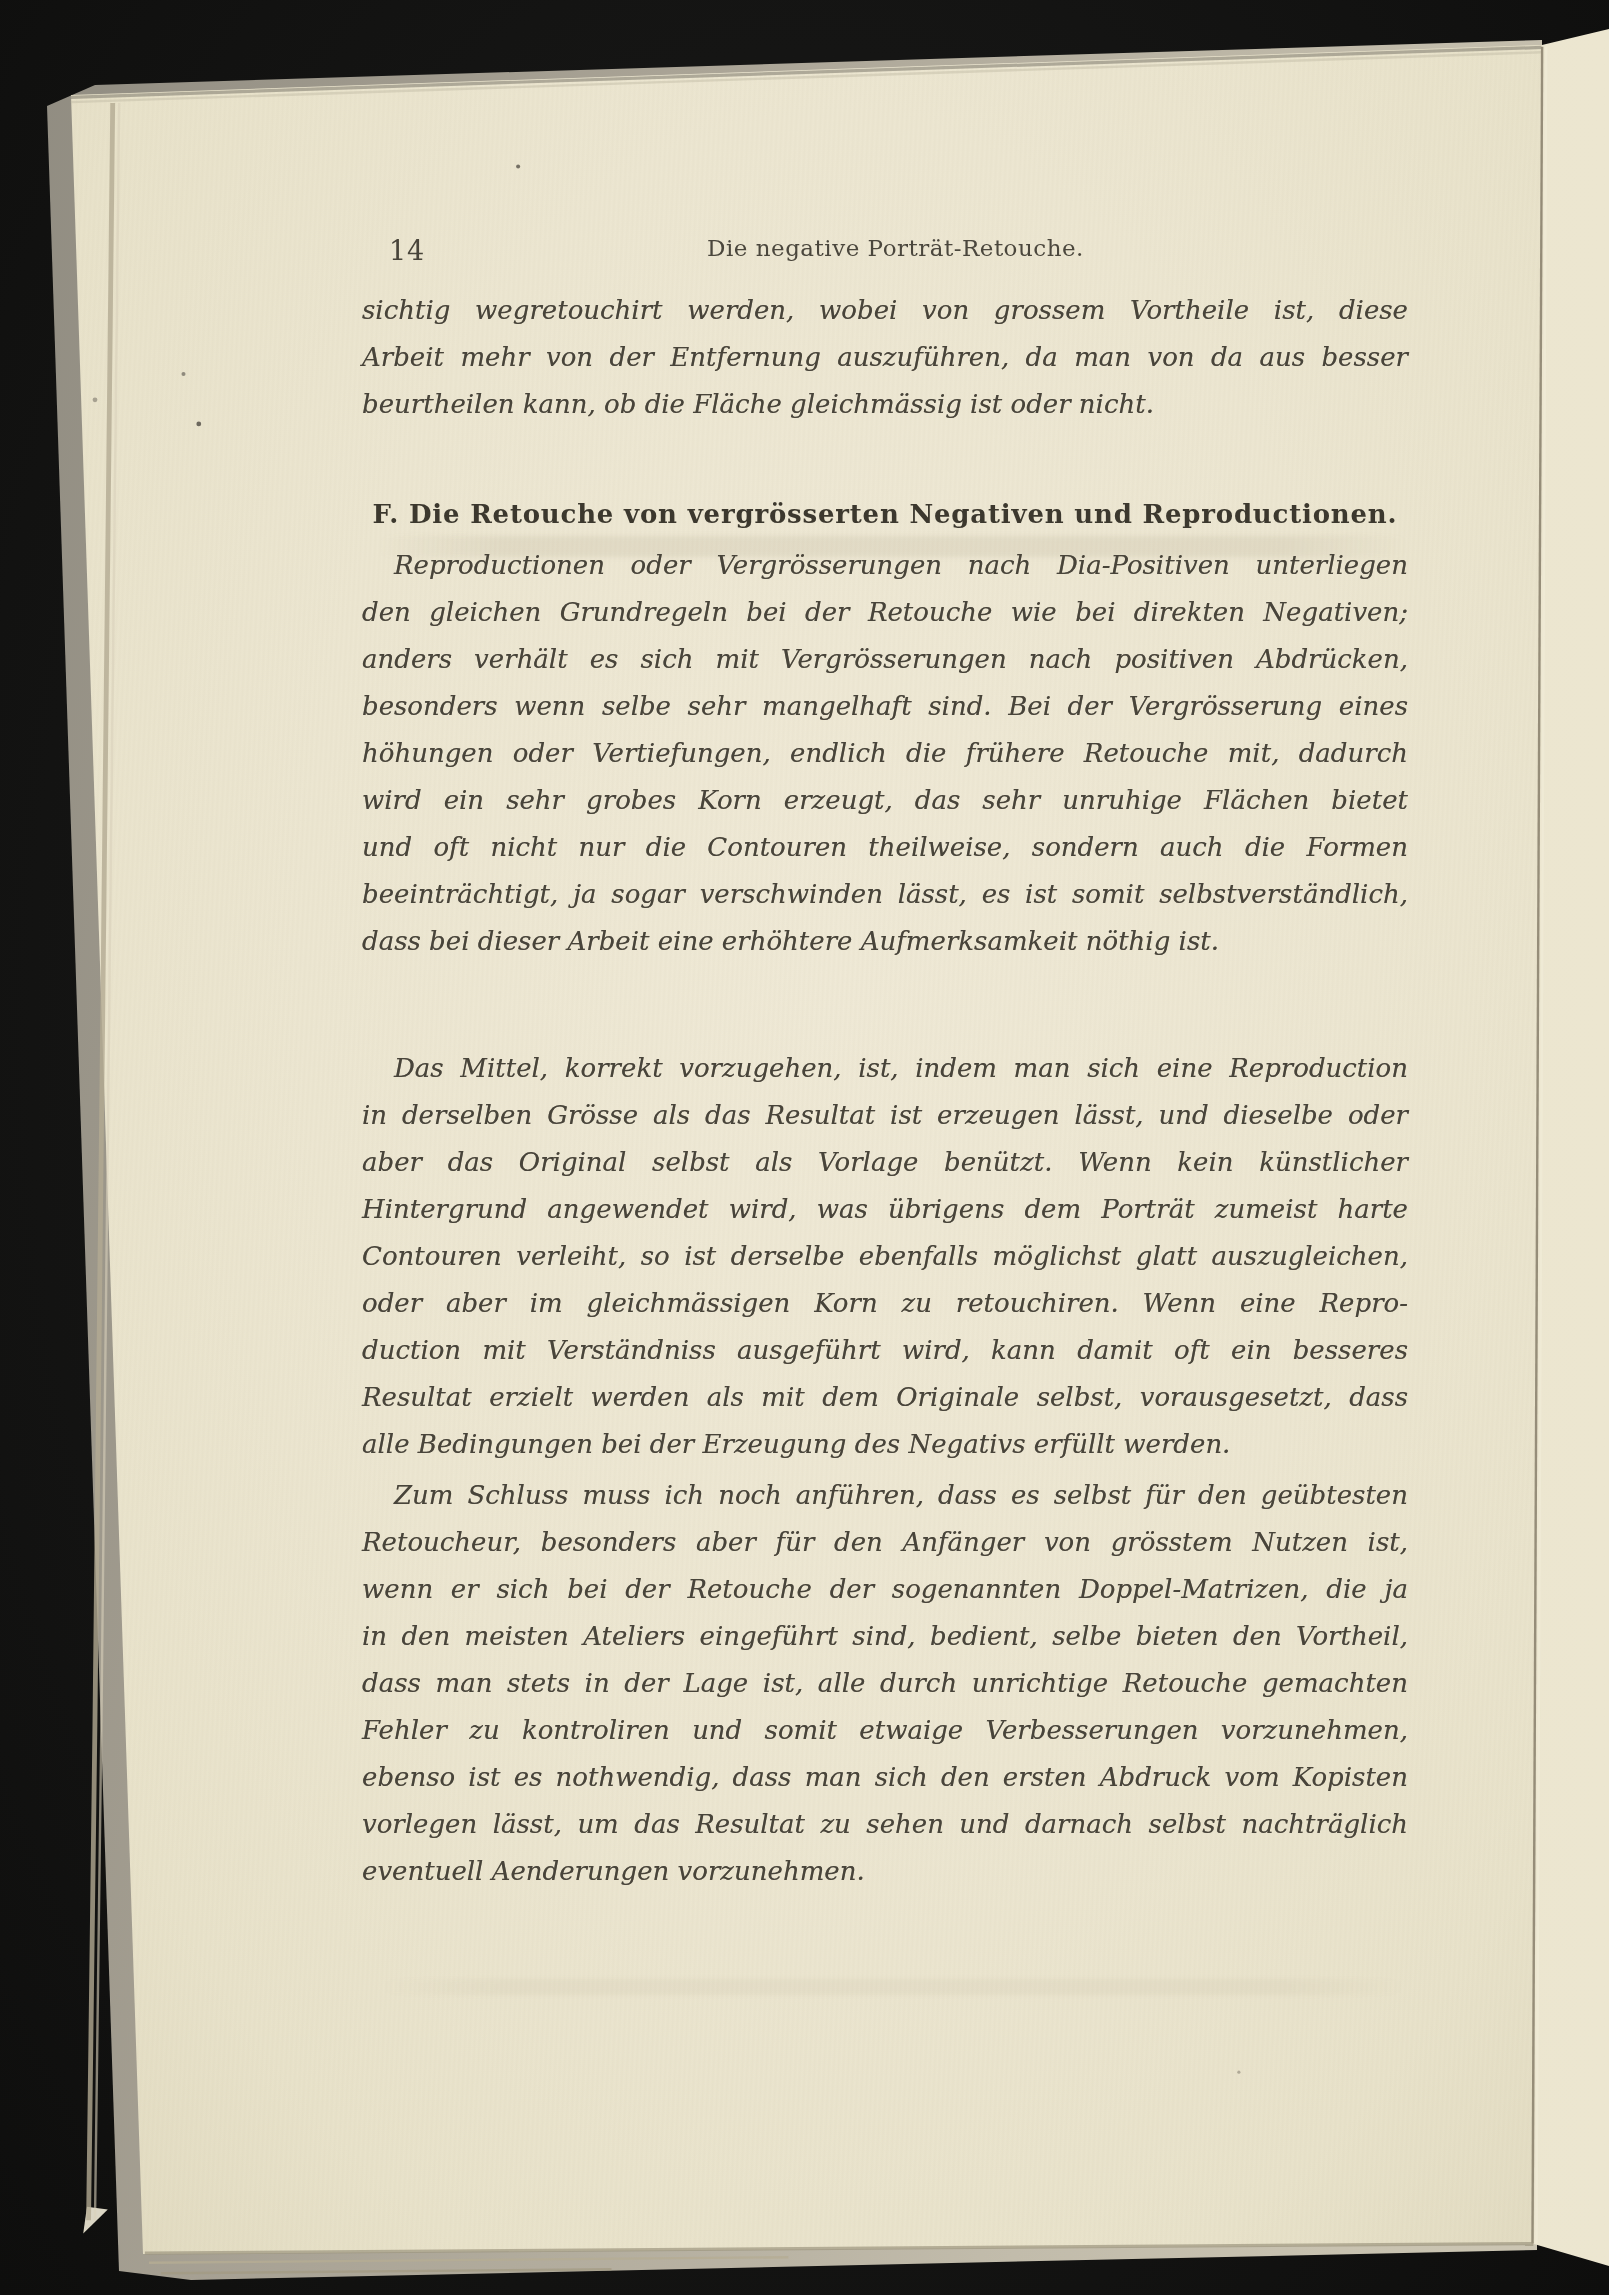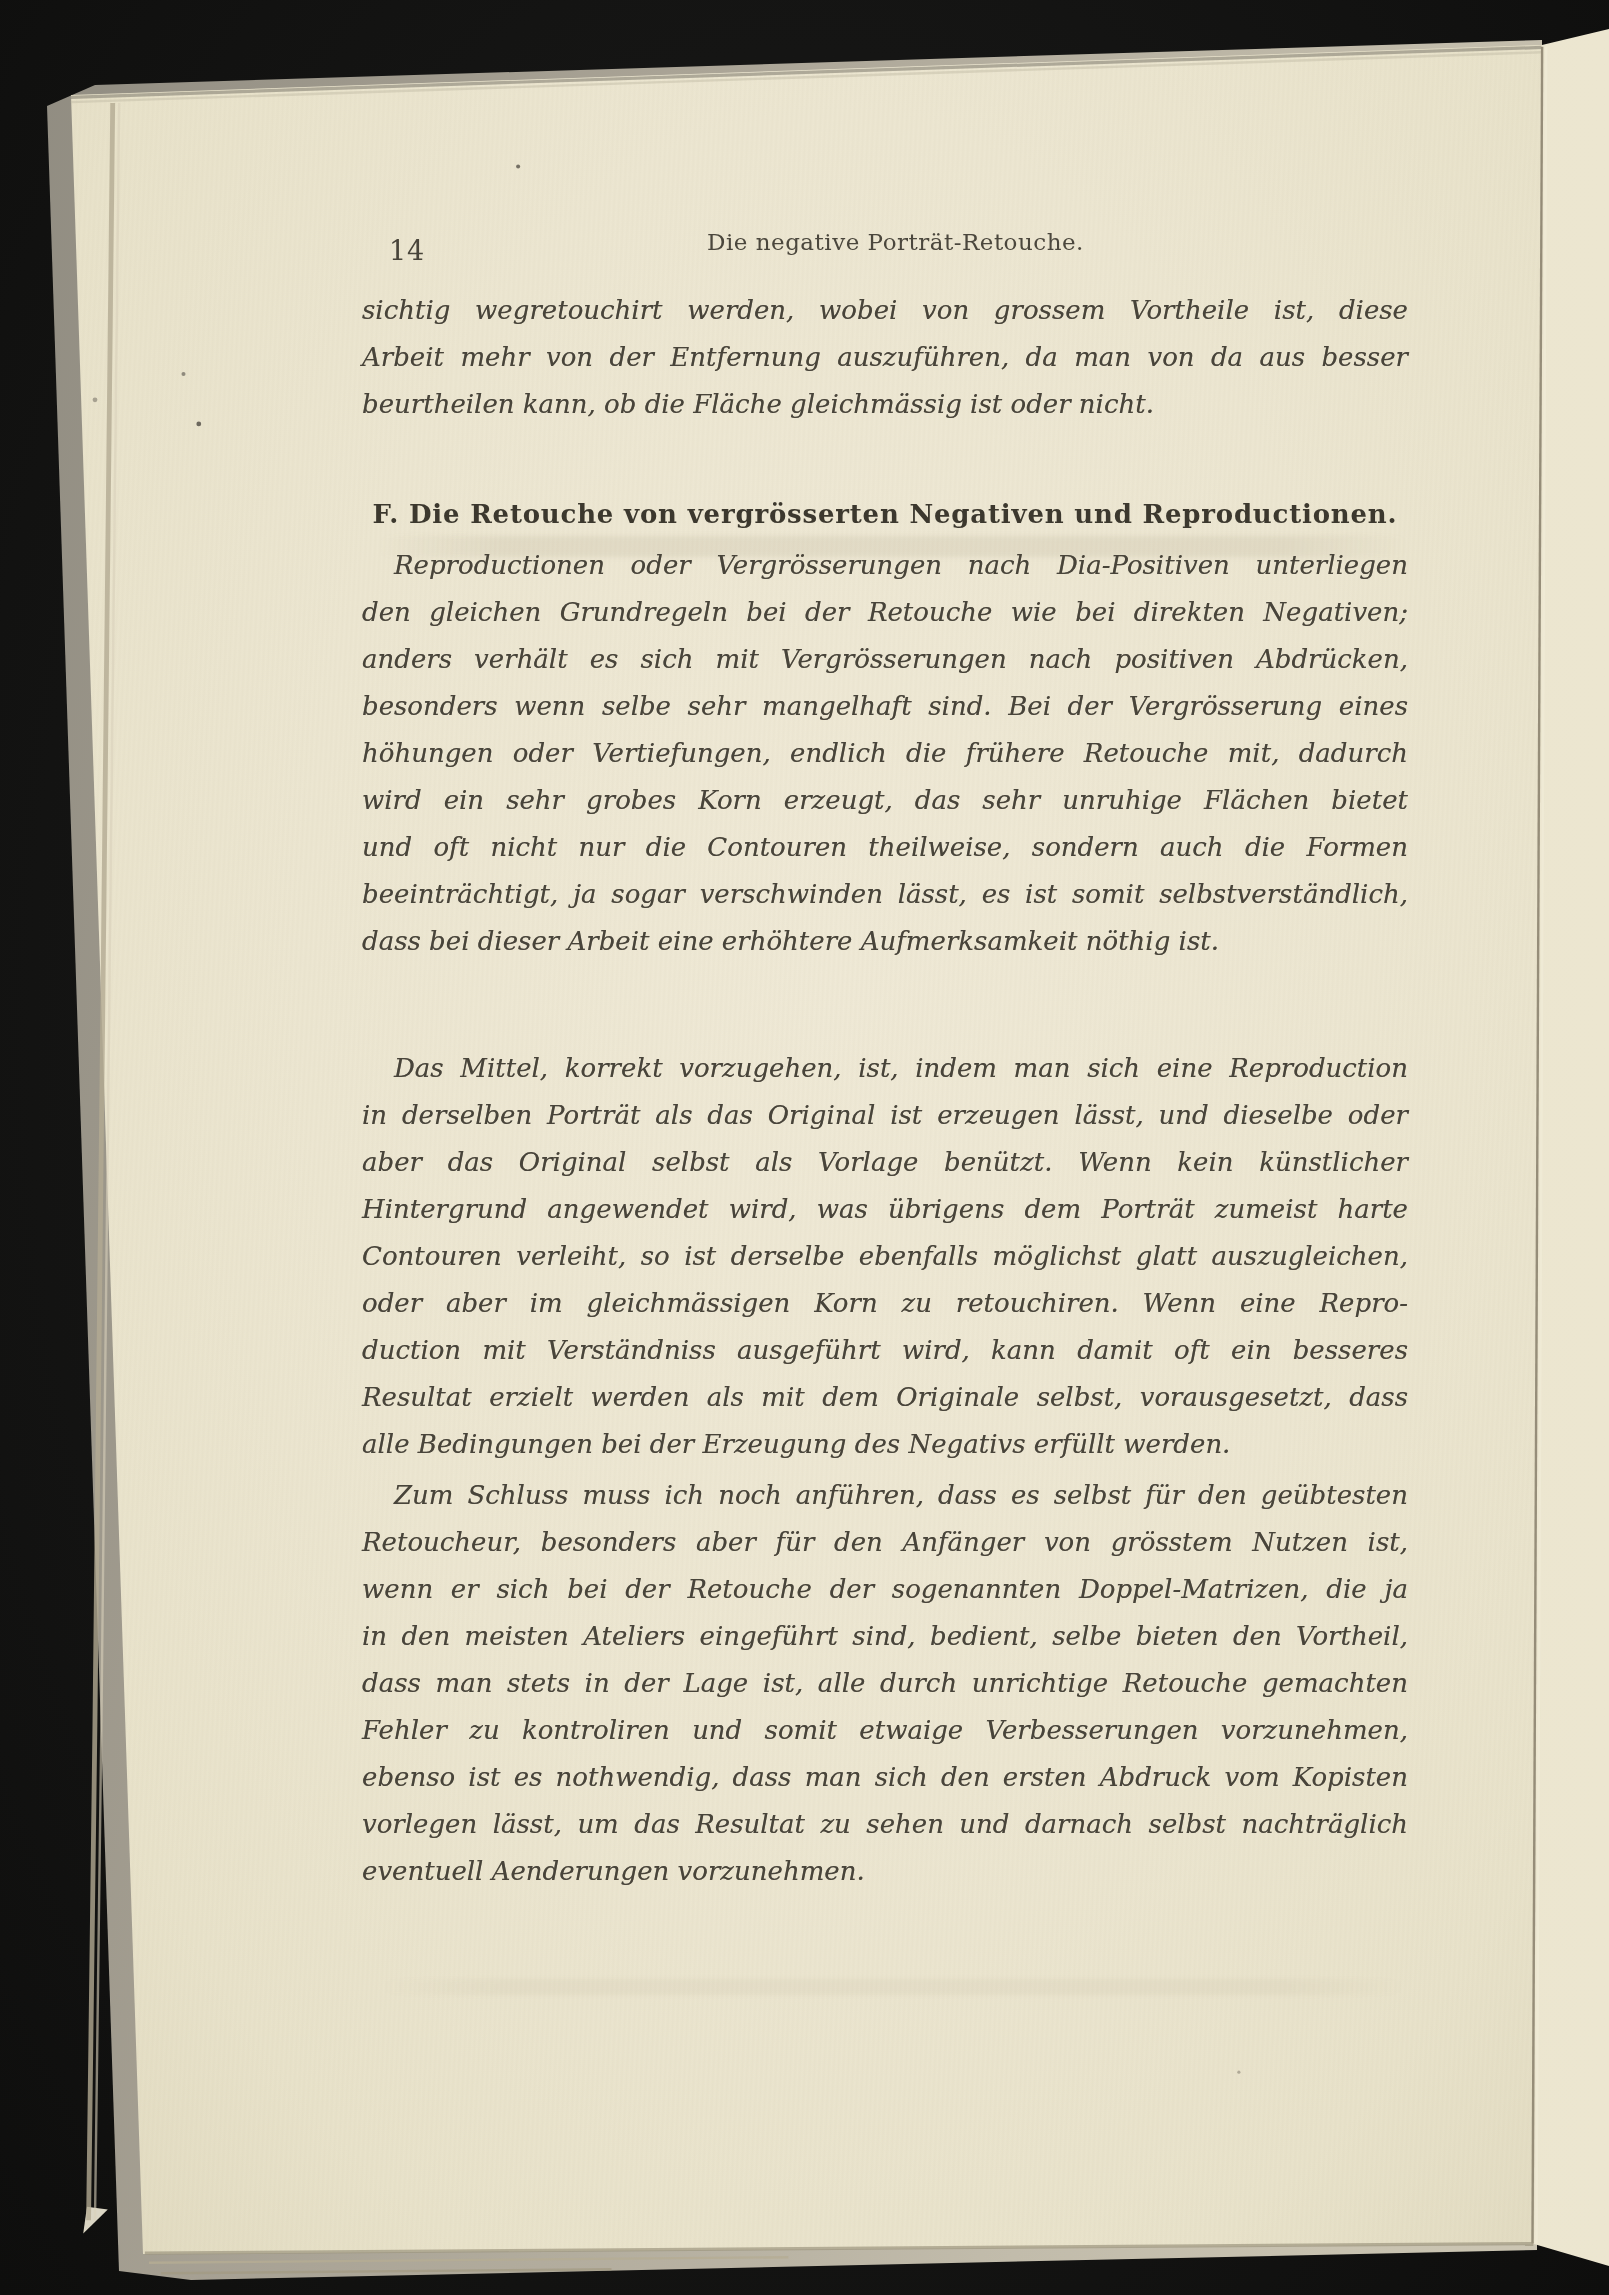--- a/index.html
+++ b/index.html
@@ -34,21 +34,21 @@
     position:absolute; left:378px; width:1030px; height:21px;
     background:linear-gradient(90deg, rgba(130,118,88,0) 0%, rgba(130,118,88,0.10) 12%, rgba(130,118,88,0.10) 88%, rgba(130,118,88,0) 100%);
     filter:blur(2.4px); border-radius:9.7px;
   }
   svg.overlay { position:absolute; left:0; top:0; pointer-events:none; }
 
   .content { position:absolute; left:362px; top:0; width:1046px; color:#48443a; }
   .running-header { position:absolute; top:219px; left:0; width:100%; height:34px; }
   .page-number { position:absolute; left:27px; top:16px; font-size:27px; letter-spacing:0.8px; }
   .running-title {
-    position:absolute; left:51%; transform:translateX(-50%); top:10px;
+    position:absolute; left:51%; transform:translateX(-50%); top:16px;
     font-size:23px; letter-spacing:0.5px; white-space:nowrap; color:#4b473d;
   }
   .section-heading {
     position:absolute; top:499px; left:0; width:100%; text-align:center;
     font-size:26px; font-weight:bold; letter-spacing:0.8px; color:#3c382e; white-space:nowrap;
   }
   .para { position:absolute; left:0; width:1046px; font-size:26px; line-height:47px;
           text-shadow:0 0 0.5px rgba(72,68,58,0.55);font-style:italic; }
   .para .line { text-align:justify; text-align-last:justify; }
   .para .line:last-child { text-align-last:left; }
@@ -123,21 +123,21 @@
         <div class="line">besonders wenn selbe sehr mangelhaft sind.  Bei der Vergrösserung eines</div>
         <div class="line">höhungen oder Vertiefungen, endlich die frühere Retouche mit, dadurch</div>
         <div class="line">wird ein sehr grobes Korn erzeugt, das sehr unruhige Flächen bietet</div>
         <div class="line">und oft nicht nur die Contouren theilweise, sondern auch die Formen</div>
         <div class="line">beeinträchtigt, ja sogar verschwinden lässt, es ist somit selbstverständlich,</div>
         <div class="line">dass bei dieser Arbeit eine erhöhtere Aufmerksamkeit nöthig ist.</div>
       </div>
 
     <div class="para p3 indent">
         <div class="line">Das Mittel, korrekt vorzugehen, ist, indem man sich eine Reproduction</div>
-        <div class="line">in derselben Porträt als das Original ist erzeugen lässt, und dieselbe oder</div>
+        <div class="line">in derselben Grösse als das Resultat ist erzeugen lässt, und dieselbe oder</div>
         <div class="line">aber das Original selbst als Vorlage benützt.  Wenn kein künstlicher</div>
         <div class="line">Hintergrund angewendet wird, was übrigens dem Porträt zumeist harte</div>
         <div class="line">Contouren verleiht, so ist derselbe ebenfalls möglichst glatt auszugleichen,</div>
         <div class="line">oder aber im gleichmässigen Korn zu retouchiren.  Wenn eine Repro-</div>
         <div class="line">duction mit Verständniss ausgeführt wird, kann damit oft ein besseres</div>
         <div class="line">Resultat erzielt werden als mit dem Originale selbst, vorausgesetzt, dass</div>
         <div class="line">alle Bedingungen bei der Erzeugung des Negativs erfüllt werden.</div>
       </div>
 
     <div class="para p4 indent">

